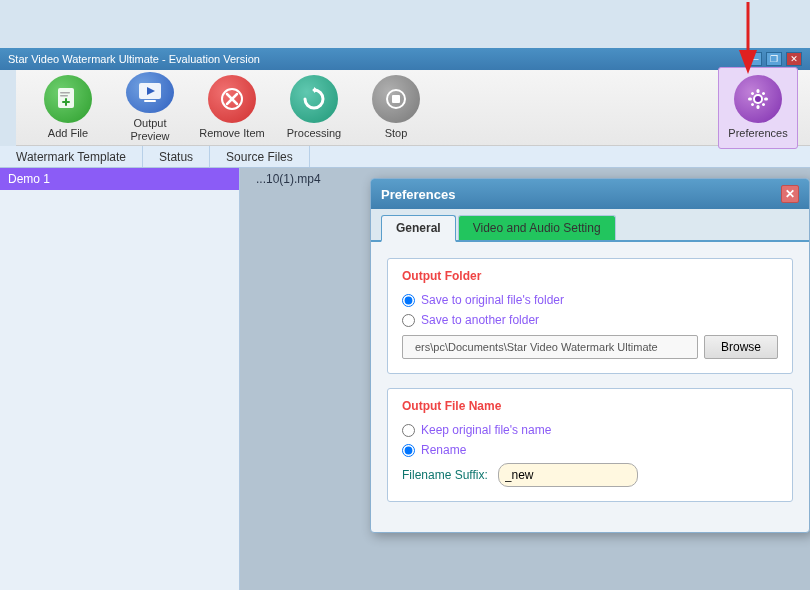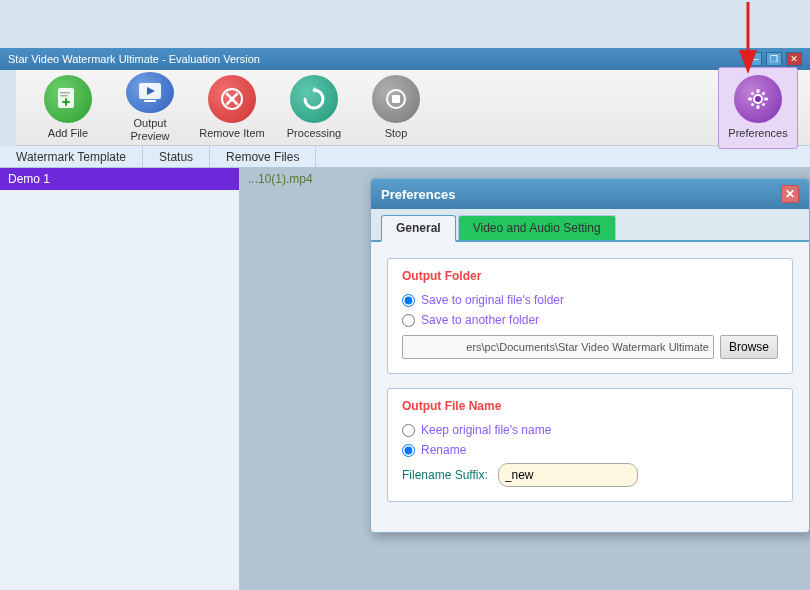--- a/index.html
+++ b/index.html
@@ -100,30 +100,31 @@
       width: 240px;
       background: #e8f0f8;
       border-right: 1px solid #b0c8e0;
       overflow-y: auto;
     }
     .file-list-item {
       padding: 4px 8px;
       font-size: 12px;
       cursor: pointer;
     }
-    .file-list-item.selected { background: #6d28d9; color: white; }
+    .file-list-item.selected { background: #8b5cf6; color: white; }
     .content-area {
       flex: 1;
       background: #d6e4f0;
       position: relative;
     }
     .file-name-display {
       padding: 4px 8px;
       font-size: 12px;
-      color: #4d7c0f;
+      color: #0f172a;
+      margin-left: 8px;
     }
 
     
     .bottom-bar {
       height: 30px;
       background: linear-gradient(to bottom, #e8e8e8, #d8d8d8);
       border-top: 1px solid #bbb;
       display: flex;
       align-items: center;
       padding: 0 8px;
@@ -232,29 +233,28 @@
       display: flex;
       gap: 6px;
       margin-top: 8px;
       align-items: center;
     }
     .path-input {
       flex: 1;
       height: 24px;
       border: 1px solid #aaa;
       border-radius: 2px;
-      padding: 2px 4px;
+      padding: 2px 12px;
       font-size: 11px;
       color: #555;
       background: #f8f8f8;
-      text-align: right;
     }
     .browse-btn {
       height: 24px;
-      padding: 0 8px;
+      padding: 0 16px;
       background: linear-gradient(to bottom, #f0f0f0, #ddd);
       border: 1px solid #aaa;
       border-radius: 2px;
       font-size: 12px;
       cursor: pointer;
     }
     .suffix-row {
       display: flex;
       align-items: center;
       gap: 10px;
@@ -372,21 +372,21 @@
 </div>
 
 <div class="tabs-row">
   <div class="tab-item">
     <span>Watermark Template</span>
   </div>
   <div class="tab-item">
     <span>Status</span>
   </div>
   <div class="tab-item">
-    <span>Remove Files</span>
+    <span>Source Files</span>
   </div>
 </div>
 
 <div class="main-area" style="position:relative;">
 
   <div class="file-list-panel">
     <div class="file-list-item selected">
       <span>Demo 1</span>
     </div>
   </div>

